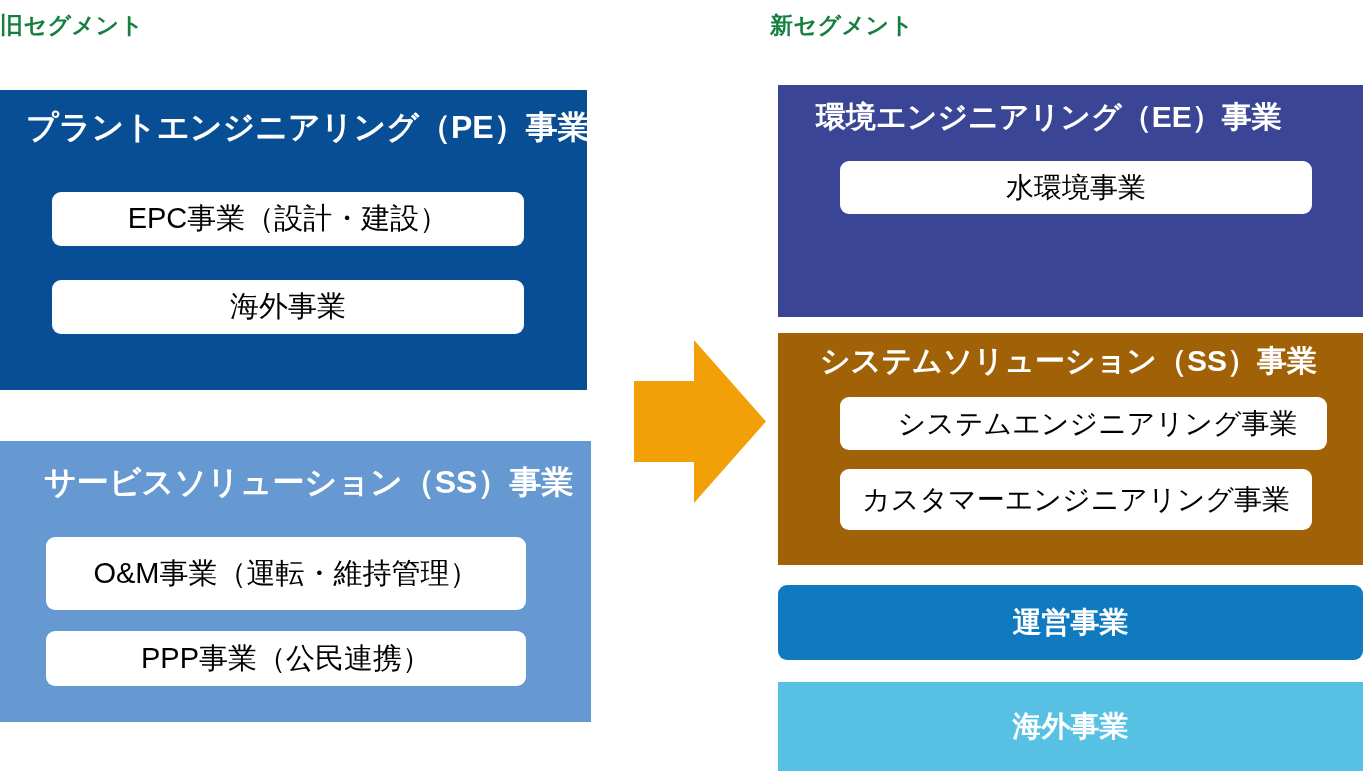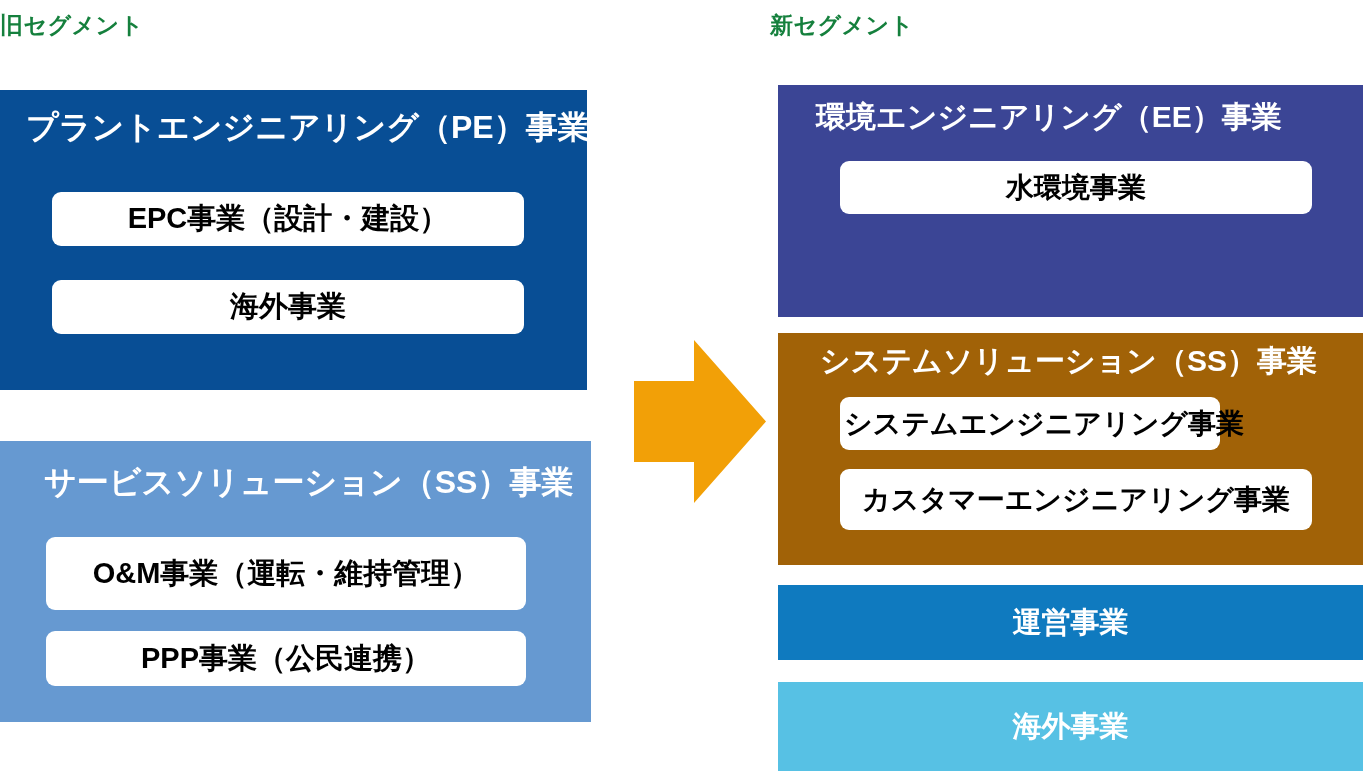--- a/index.html
+++ b/index.html
@@ -38,21 +38,21 @@
   .block-title {
     color: #ffffff;
     font-weight: 700;
     white-space: nowrap;
     line-height: 1.0;
   }
   .pill {
     background: #ffffff;
     border-radius: 9px;
     color: #000000;
-    font-weight: 700;
+    font-weight: 400;
     display: flex;
     align-items: center;
     justify-content: center;
     box-sizing: border-box;
     white-space: nowrap;
     position: absolute;
   }
 
   
   #block-pe {
@@ -103,37 +103,38 @@
   
   #block-ss-new {
     left: 778px; top: 333px; width: 585px; height: 232px;
     background: #a16207;
   }
   #block-ss-new .block-title {
     position: absolute;
     left: 42px; top: 13px;
     font-size: 30px;
   }
-  #pill-sys-eng { left: 62px; top: 64px; width: 380px; height: 53px; font-size: 28px; padding-left: 28px; }
+  #pill-sys-eng { left: 62px; top: 64px; width: 487px; height: 53px; font-size: 28px; padding-left: 28px; }
   #pill-cust-eng { left: 62px; top: 136px; width: 472px; height: 61px; font-size: 28px; }
 
   
   .flat-bar {
     position: absolute;
     display: flex;
     align-items: center;
     justify-content: center;
     color: #ffffff;
     font-weight: 700;
     font-size: 29px;
     box-sizing: border-box;
   }
   #bar-operation {
     left: 778px; top: 585px; width: 585px; height: 75px;
     background: #0f7abf;
+    border-radius: 9px;
   }
   #bar-overseas-new {
     left: 778px; top: 682px; width: 585px; height: 89px;
     background: #57c1e4;
   }
 </style>
 </head>
 <body>
 
 <div id="heading-old" class="col-heading">旧セグメント</div>

